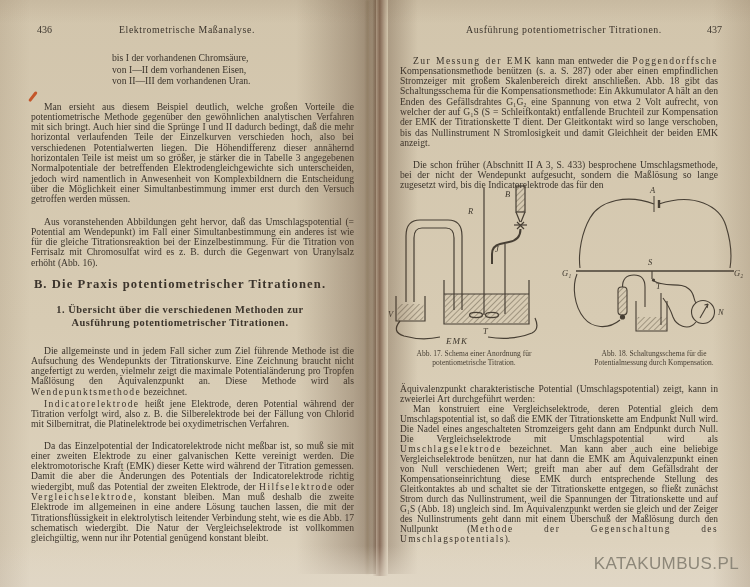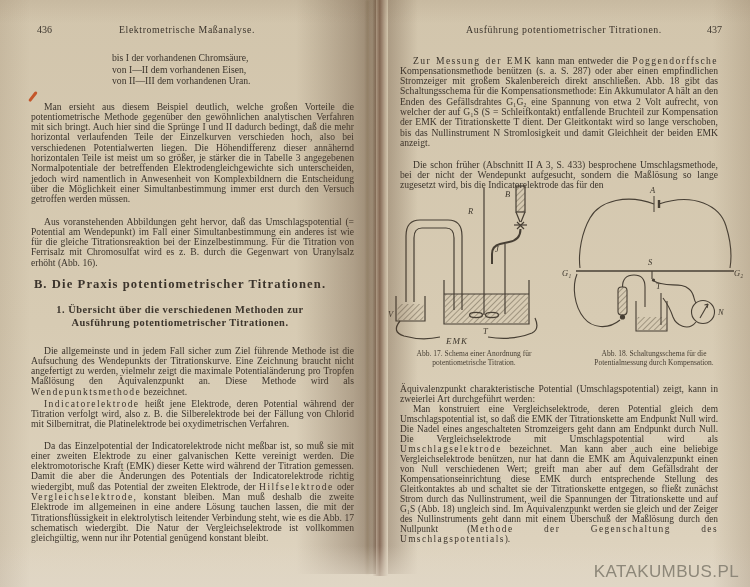--- a/index.html
+++ b/index.html
@@ -44,21 +44,21 @@
     font-size:10.4px;line-height:12.5px;letter-spacing:0.5px;}
   .figrow{position:absolute;top:184px;left:0;width:372px;height:186px;}
   .figblock{position:absolute;top:0;}
   .fig17{left:8px;width:176px;}
   .fig18{left:184px;width:184px;}
   .figcap{margin-top:2px;text-align:center;font-size:7.5px;line-height:8.6px;color:#463e33;}
   svg{display:block;}
   svg text{font-family:"Liberation Serif","DejaVu Serif",serif;font-style:italic;font-size:8.5px;fill:#3f382e;}
   .pen-mark{position:absolute;left:27px;top:95px;width:12px;height:3.2px;border-radius:2px;
     background:#c4562a;transform:rotate(-52deg);z-index:7;}
-  .watermark{position:absolute;right:11px;bottom:5px;z-index:9;
+  .watermark{position:absolute;right:11px;bottom:13px;z-index:9;
     font-family:"Liberation Sans","DejaVu Sans",sans-serif;
     font-size:17px;letter-spacing:0.4px;color:#8d8779;}
 </style>
 </head>
 <body>
 
 <div class="scan">
   <div class="bg-base"></div>
 
   <div class="page page-left">

